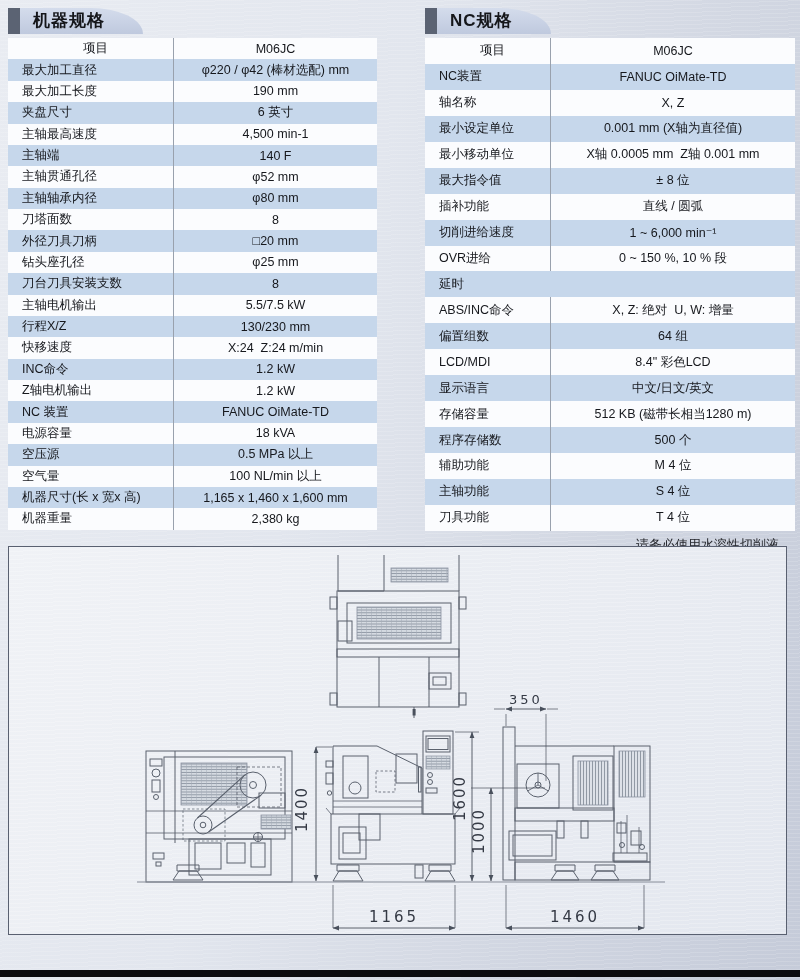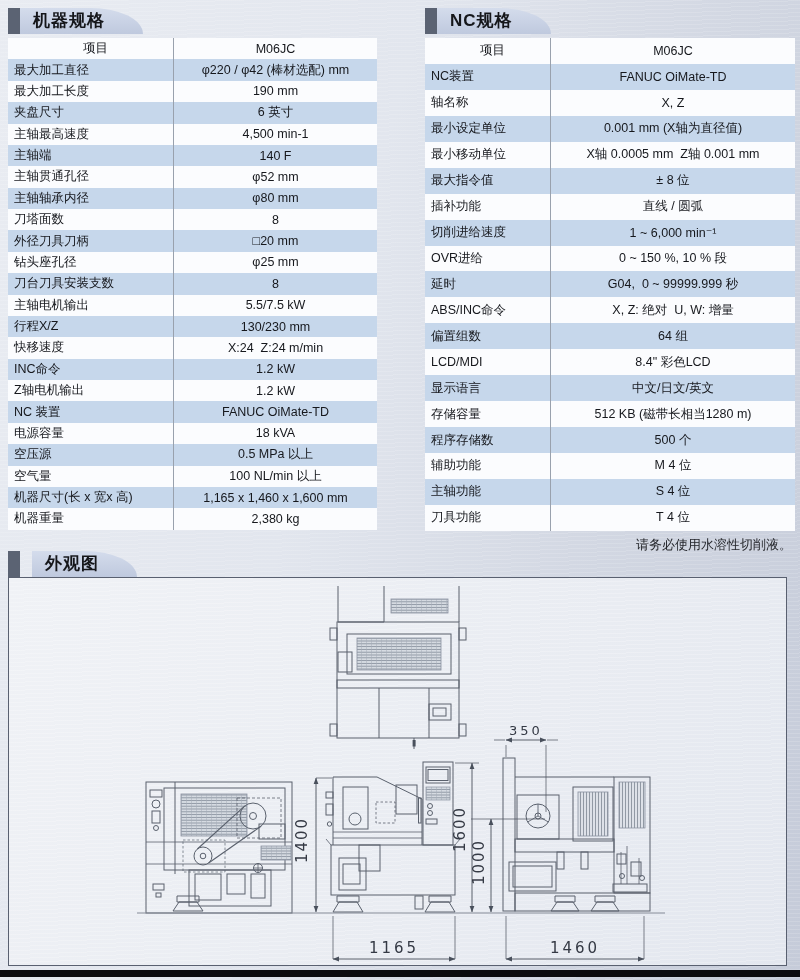--- a/index.html
+++ b/index.html
@@ -29,35 +29,35 @@
   }
 
   
   .spec-table { margin-top: 4px; }
   .t-row { display: flex; align-items: stretch; font-size: 12.5px; color: #16181d; }
   .left-table  .t-row { height: 21.39px; }
   .right-table .t-row { height: 25.95px; }
   .t-row.alt   { background: #c6d7eb; }
   .t-row.plain { background: #fbfcfe; }
   .t-row.head  { background: #fbfcfe; }
-  .t-label { display: flex; align-items: center; padding-left: 6px; white-space: pre; }
+  .t-label { display: flex; align-items: center; padding-left: 14px; white-space: pre; }
   .left-table  .t-label { width: 165px; }
   .right-table .t-label { width: 125px; }
   .t-value {
     flex: 1; display: flex; align-items: center; justify-content: center;
     border-left: 1.5px solid #99a1ad; white-space: pre; text-align: center;
   }
   .head .t-label { justify-content: center; padding-left: 10px; }
 
   .footnote { margin-top: 5px; text-align: right; font-size: 13px; color: #24262b; padding-right: 3px; }
 
   
   .outline-banner { position: absolute; left: 8px; top: 551px; gap: 12px; }
   .panel {
-    position: absolute; left: 8px; top: 577px; width: 779px; height: 389px;
+    position: absolute; left: 8px; top: 546px; width: 779px; height: 389px;
     border: 1.6px solid #596070;
     background:
       repeating-linear-gradient(178deg, rgba(255,255,255,.22) 0 1px, rgba(0,0,0,0) 1px 4px),
       linear-gradient(125deg, #f0f2f6, #e9ecf2 60%, #e3e7ef);
   }
   .panel svg { position: absolute; left: 0; top: 0; }
   .bottom-bar { position: absolute; left: 0; top: 970px; width: 800px; height: 7px; background: #0b0b0f; }
 </style>
 </head>
 <body>
@@ -203,21 +203,20 @@
         <div class="t-row alt">
           <span class="t-label">切削进给速度</span>
           <span class="t-value">1 ~ 6,000 min⁻¹</span>
         </div>
         <div class="t-row plain">
           <span class="t-label">OVR进给</span>
           <span class="t-value">0 ~ 150 %, 10 % 段</span>
         </div>
         <div class="t-row alt">
           <span class="t-label">延时</span>
-          <span class="t-value">G04,  0 ~ 99999.999 秒</span>
         </div>
         <div class="t-row plain">
           <span class="t-label">ABS/INC命令</span>
           <span class="t-value">X, Z: 绝对  U, W: 增量</span>
         </div>
         <div class="t-row alt">
           <span class="t-label">偏置组数</span>
           <span class="t-value">64 组</span>
         </div>
         <div class="t-row plain">

